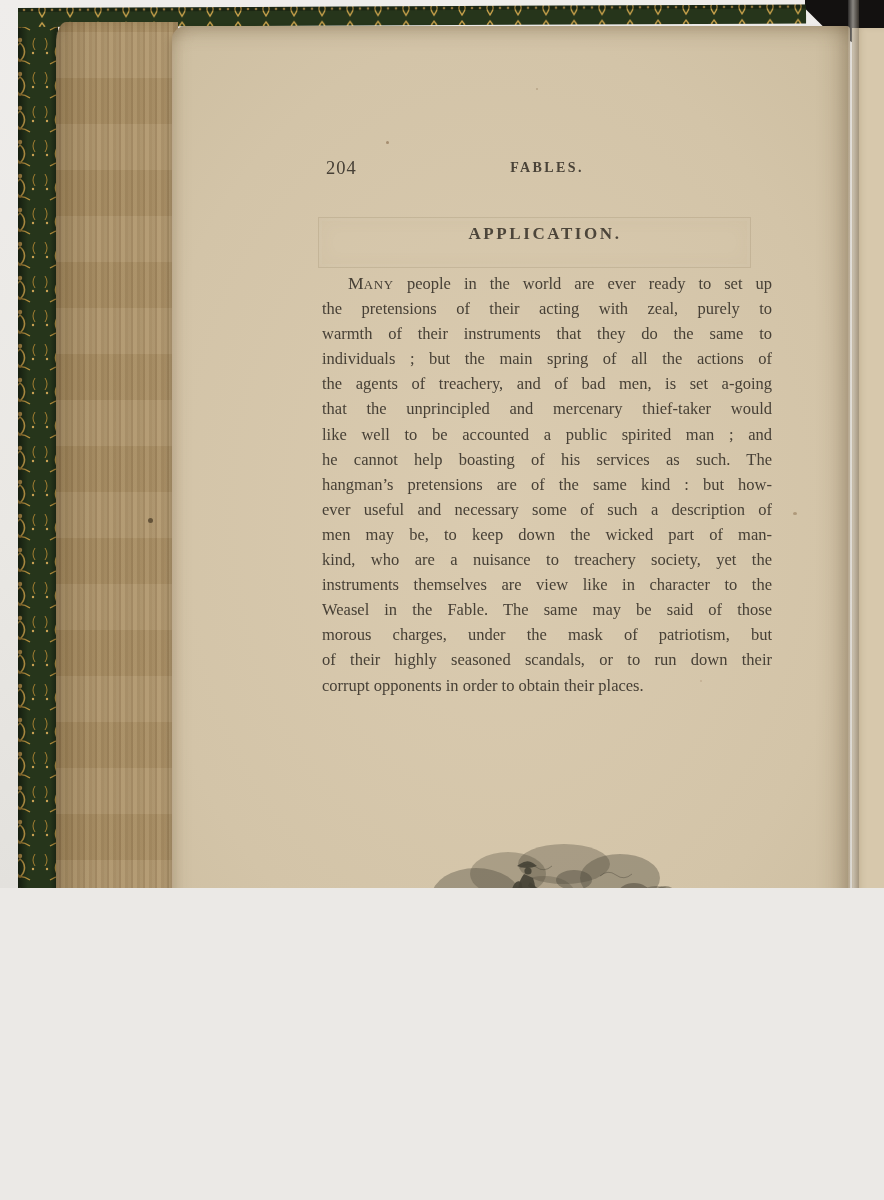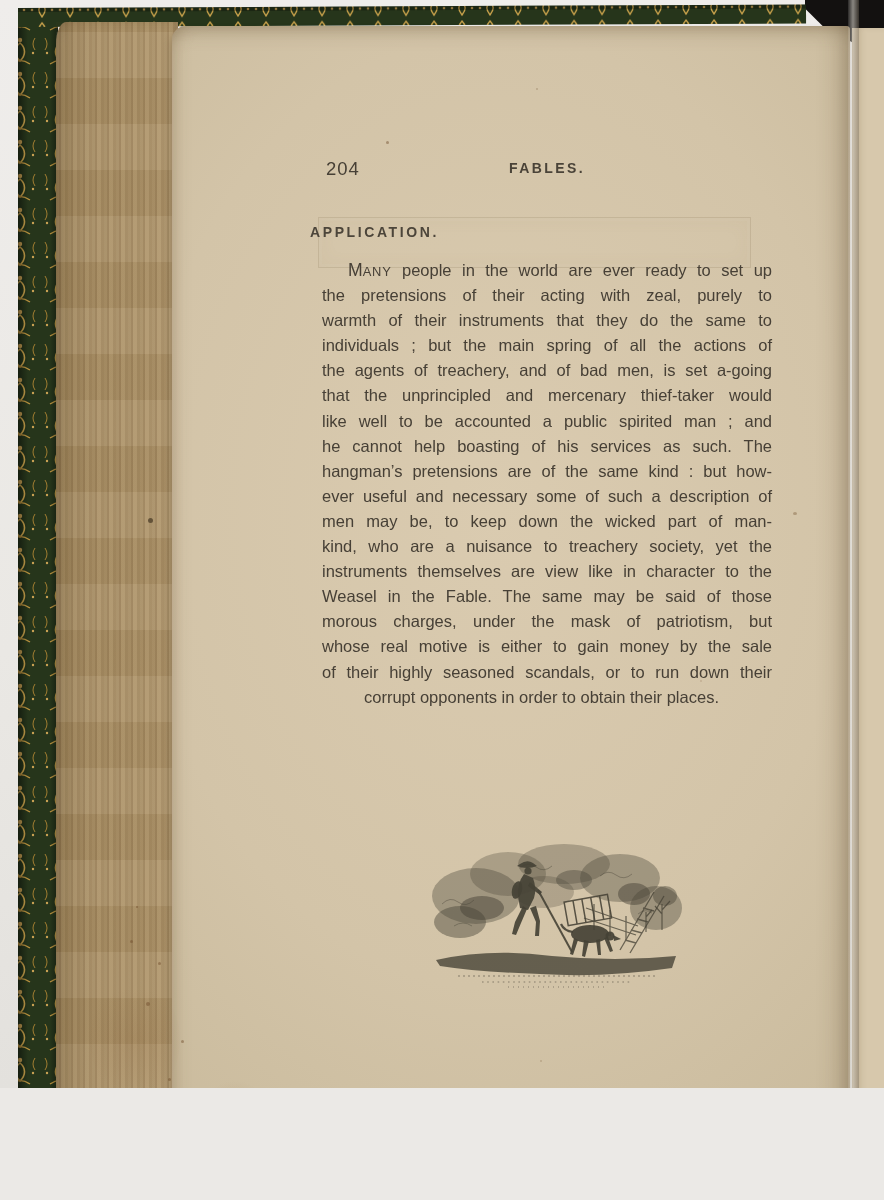--- a/index.html
+++ b/index.html
@@ -1,18 +1,18 @@
 <!DOCTYPE html>
 <html><head>
 <meta charset="utf-8">
 <style>
   html,body{margin:0;padding:0;background:#ebe9e6;}
-  .scene{position:relative;width:884px;height:1088px;overflow:hidden;
+  .scene{position:relative;width:884px;height:888px;overflow:hidden;
          background:linear-gradient(180deg,#efedeb 0%,#eae8e4 60%,#e3e1dd 100%);
-         font-family:Liberation Sans, sans-serif;}
+         font-family:Liberation Serif, serif;}
   .abs{position:absolute;}
 
   
   .black-tr{left:805px;top:0;width:79px;height:47px;background:#131110;
             clip-path:polygon(0 0,100% 0,100% 100%,62% 92%,22% 55%,0 18%);}
   .black-br{left:806px;top:1156px;width:78px;height:34px;
             background:linear-gradient(160deg,#46572b 0%,#232719 35%,#121309 100%);
             clip-path:polygon(0 88%,40% 58%,72% 28%,100% 4%,100% 100%,0 100%);}
 
   
@@ -42,26 +42,26 @@
      background:linear-gradient(90deg,rgba(255,255,255,.10),rgba(235,230,220,.55) 45%,rgba(110,100,85,.38));}
 
   
   .ink{color:#474036;}
   .pgnum{left:326px;top:158px;font-size:18.5px;letter-spacing:1px;}
   .head-row{left:322px;top:160px;width:450px;text-align:center;font-size:14px;
             letter-spacing:2.4px;font-weight:bold;color:#4a4338;}
   .frame{left:318px;top:217px;width:431px;height:49px;
          border:1px solid rgba(115,95,65,.16);
          box-shadow:inset 0 0 0 3px rgba(214,202,178,.25), inset 0 0 18px rgba(150,125,90,.08);}
-  .apphead{left:310px;top:224px;width:450px;font-size:14px;
+  .apphead{left:320px;top:224px;width:450px;text-align:center;font-size:17px;
            letter-spacing:2.6px;font-weight:bold;color:#4c453a;}
-  .body-text{left:322px;top:261px;width:450px;font-size:16.5px;line-height:19px;
+  .body-text{left:322px;top:269px;width:450px;font-size:16.5px;line-height:29px;
              color:#474036;}
   .tline{text-align:justify;text-align-last:justify;height:25.1px;white-space:normal;}
-  .tline.last{text-align-last:left;margin-left:42px;}
+  .tline.last{text-align-last:left;}
   .tline.first{padding-left:26px;}
   .lead{font-size:17.6px;}
   .lead-sc{font-size:12.9px;letter-spacing:.8px;}
 
   
   .vignette{left:424px;top:834px;width:266px;height:158px;opacity:.92;}
 
   .speck{position:absolute;border-radius:50%;background:rgba(109,74,40,.45);}
   .stain{position:absolute;border-radius:50%;
          background:radial-gradient(circle,rgba(140,100,60,.14) 0%,rgba(140,100,60,0) 70%);}
@@ -130,21 +130,20 @@
     <div class="tline">that the unprincipled and mercenary thief-taker would</div>
     <div class="tline">like well to be accounted a public spirited man ; and</div>
     <div class="tline">he cannot help boasting of his services as such.  The</div>
     <div class="tline">hangman’s pretensions are of the same kind : but how-</div>
     <div class="tline">ever useful and necessary some of such a description of</div>
     <div class="tline">men may be, to keep down the wicked part of man-</div>
     <div class="tline">kind, who are a nuisance to treachery society, yet the</div>
     <div class="tline">instruments themselves are view like in character to the</div>
     <div class="tline">Weasel in the Fable.  The same may be said of those</div>
     <div class="tline">morous charges, under the mask of patriotism, but</div>
-    <div class="tline">whose real motive is either to gain money by the sale</div>
     <div class="tline">of their highly seasoned scandals, or to run down their</div>
     <div class="tline last">corrupt opponents in order to obtain their places.</div>
   </div>
 
   <div class="abs vignette" role="img" aria-label="Wood-engraved tailpiece vignette: a countryman in a hat walking with a long staff beside a dog carrying a wooden hurdle on its back, with trees, a fence and a ladder behind.">
     <svg viewBox="0 0 266 158" width="266" height="158">
       <g fill="#3a372c" stroke="#3a372c">
         <g stroke="none">
           <ellipse cx="52" cy="62" rx="44" ry="28" fill-opacity=".36"></ellipse>
           <ellipse cx="84" cy="40" rx="38" ry="22" fill-opacity=".30"></ellipse>

